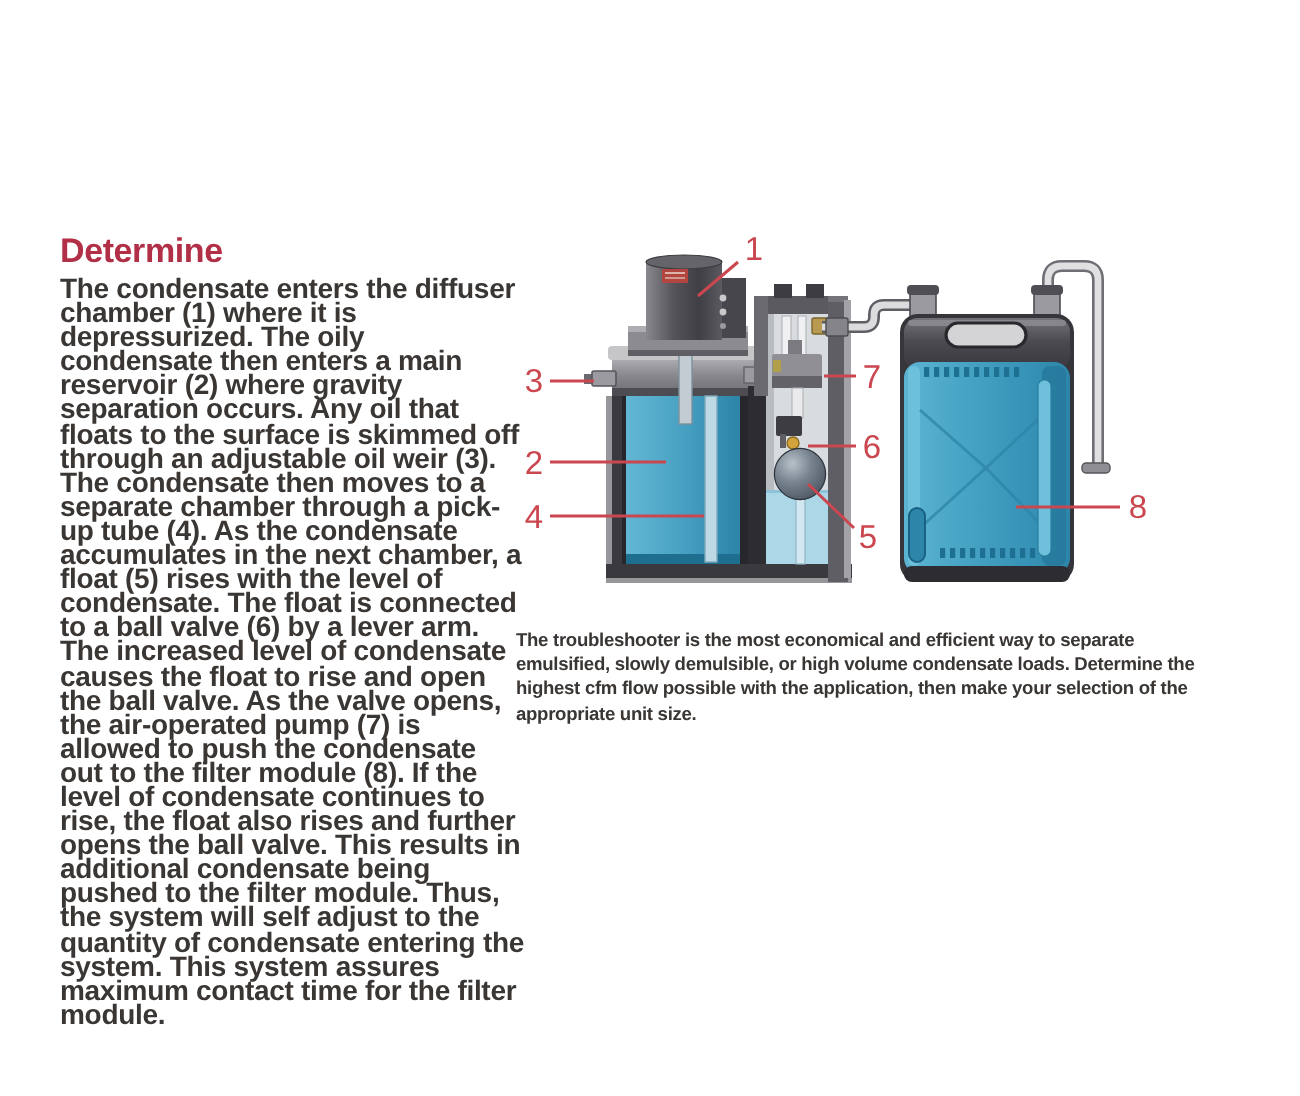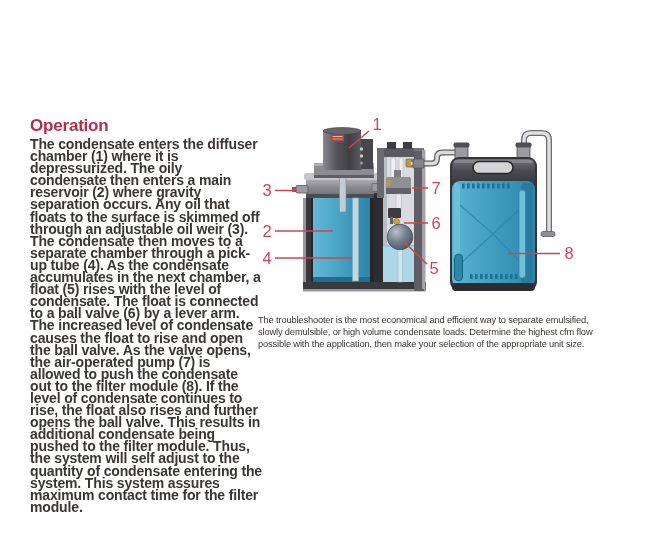--- a/index.html
+++ b/index.html
@@ -13,32 +13,32 @@
     font-size:17px;font-weight:bold;letter-spacing:-0.2px;
     color:#b13047;margin:0;
   }
   .op-body{
     position:absolute;left:30px;top:138px;width:232px;
     font-size:14px;line-height:12.1px;font-weight:bold;letter-spacing:-0.15px;
     color:#3a3634;text-align:left;
   }
   .caption{
     position:absolute;left:258px;top:314px;width:348px;
-    font-size:9.3px;line-height:12.2px;font-weight:normal;letter-spacing:-0.15px;
+    font-size:9.3px;line-height:12.2px;font-weight:bold;letter-spacing:-0.15px;
     color:#3a3634;
   }
   .diagram{position:absolute;left:255px;top:105px;width:350px;height:215px;}
   .callout-num{font-family:"Liberation Sans","DejaVu Sans",sans-serif;font-size:16.5px;}
 </style>
 </head>
 <body>
 
 <div class="page">
 
-  <h1 class="op-title">Operation</h1>
+  <h1 class="op-title">Determine</h1>
 
   <div class="op-body">The condensate enters the diffuser chamber (1) where it is depressurized. The oily condensate then enters a main reservoir (2) where gravity separation occurs. Any oil that floats to the surface is skimmed off through an adjustable oil weir (3). The condensate then moves to a separate chamber through a pick-up tube (4). As the condensate accumulates in the next chamber, a float (5) rises with the level of condensate. The float is connected to a ball valve (6) by a lever arm. The increased level of condensate causes the float to rise and open the ball valve. As the valve opens, the air-operated pump (7) is allowed to push the condensate out to the filter module (8). If the level of condensate continues to rise, the float also rises and further opens the ball valve. This results in additional condensate being pushed to the filter module. Thus, the system will self adjust to the quantity of condensate entering the system. This system assures maximum contact time for the filter module.</div>
 
   <svg class="diagram" viewBox="255 105 350 215" xmlns="http://www.w3.org/2000/svg">
     <defs>
       <linearGradient id="tankBlue" x1="0" y1="0" x2="1" y2="0">
         <stop offset="0" stop-color="#62b7d4"></stop>
           <stop offset="0.45" stop-color="#4aa3c4"></stop>
         <stop offset="0.78" stop-color="#3590b4"></stop>
           <stop offset="1" stop-color="#2c84a8"></stop>

